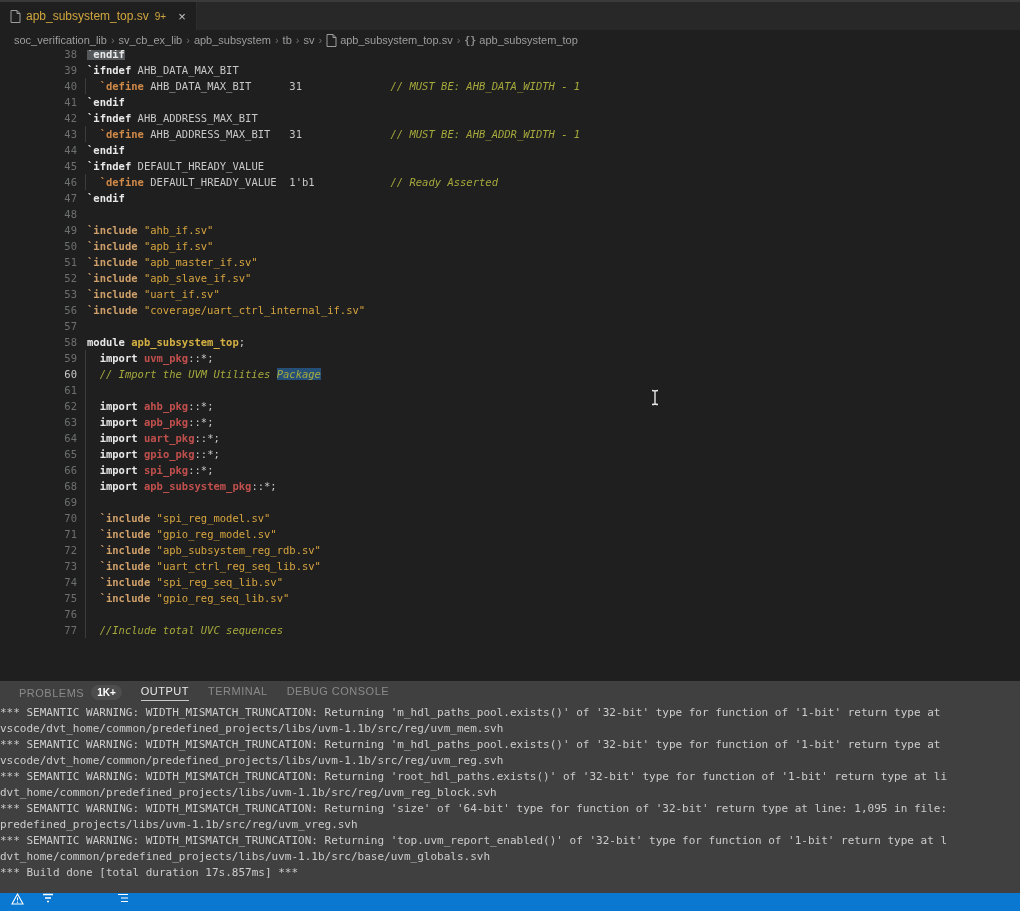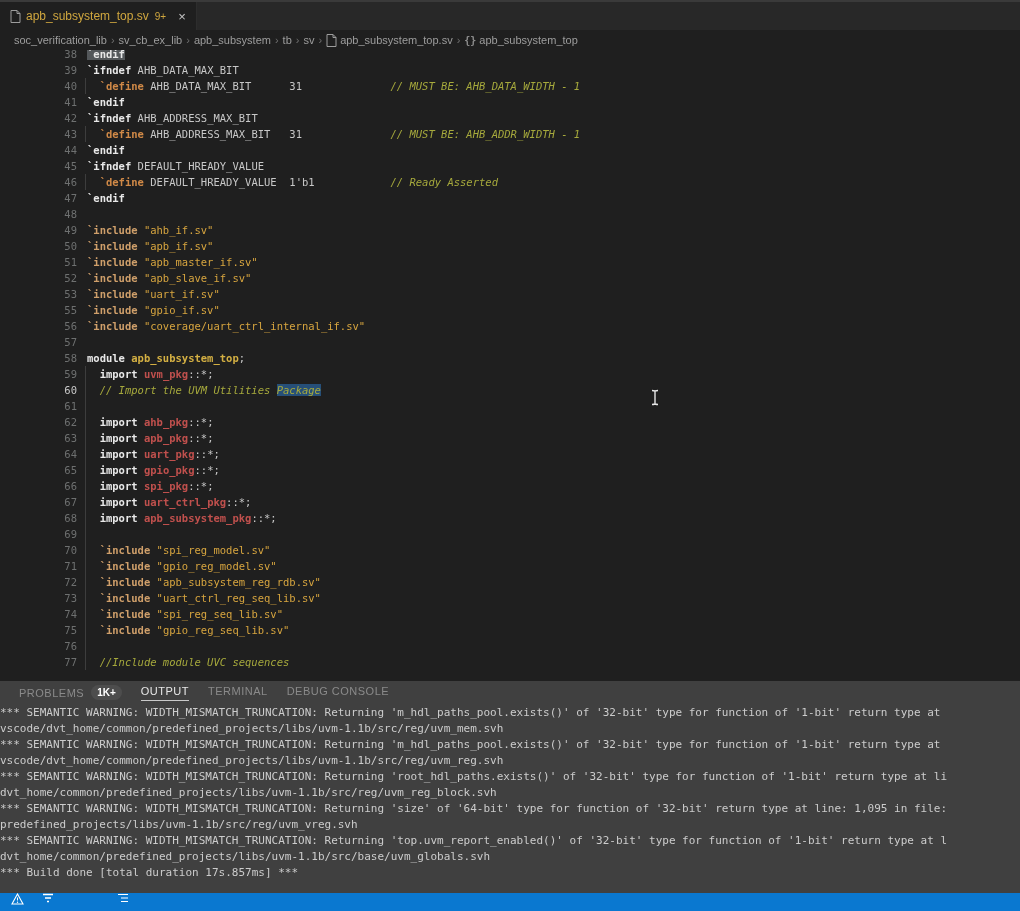--- a/index.html
+++ b/index.html
@@ -131,43 +131,41 @@
         <div class="line"><div class="ln">44</div><div class="code"><span class="tk-kw">`endif</span></div></div>
         <div class="line"><div class="ln">45</div><div class="code"><span class="tk-kw">`ifndef</span><span class="tk-pln"> </span><span class="tk-id">DEFAULT_HREADY_VALUE</span></div></div>
         <div class="line guide"><div class="ln">46</div><div class="code"><span class="tk-pln">  </span><span class="tk-def">`define</span><span class="tk-pln"> </span><span class="tk-id">DEFAULT_HREADY_VALUE</span><span class="tk-pln">  1'b1</span><span class="tk-pln">            </span><span class="tk-cmt">// Ready Asserted</span></div></div>
         <div class="line"><div class="ln">47</div><div class="code"><span class="tk-kw">`endif</span></div></div>
         <div class="line"><div class="ln">48</div><div class="code"></div></div>
         <div class="line"><div class="ln">49</div><div class="code"><span class="tk-inc">`include</span><span class="tk-pln"> </span><span class="tk-str">"ahb_if.sv"</span></div></div>
         <div class="line"><div class="ln">50</div><div class="code"><span class="tk-inc">`include</span><span class="tk-pln"> </span><span class="tk-str">"apb_if.sv"</span></div></div>
         <div class="line"><div class="ln">51</div><div class="code"><span class="tk-inc">`include</span><span class="tk-pln"> </span><span class="tk-str">"apb_master_if.sv"</span></div></div>
         <div class="line"><div class="ln">52</div><div class="code"><span class="tk-inc">`include</span><span class="tk-pln"> </span><span class="tk-str">"apb_slave_if.sv"</span></div></div>
         <div class="line"><div class="ln">53</div><div class="code"><span class="tk-inc">`include</span><span class="tk-pln"> </span><span class="tk-str">"uart_if.sv"</span></div></div>
-        <div class="line"><div class="ln">55</div><div class="code"><span class="tk-inc">`include</span><span class="tk-pln"> </span><span class="tk-str">"gpio_if.sv"</span></div></div>
         <div class="line"><div class="ln">56</div><div class="code"><span class="tk-inc">`include</span><span class="tk-pln"> </span><span class="tk-str">"coverage/uart_ctrl_internal_if.sv"</span></div></div>
         <div class="line"><div class="ln">57</div><div class="code"></div></div>
         <div class="line"><div class="ln">58</div><div class="code"><span class="tk-kw">module</span><span class="tk-pln"> </span><span class="tk-mod">apb_subsystem_top</span><span class="tk-pln">;</span></div></div>
         <div class="line guide"><div class="ln">59</div><div class="code"><span class="tk-pln">  </span><span class="tk-kw">import</span><span class="tk-pln"> </span><span class="tk-pkg">uvm_pkg</span><span class="tk-pln">::*;</span></div></div>
         <div class="line guide"><div class="ln active">60</div><div class="code"><span class="tk-pln">  </span><span class="tk-cmt">// Import the UVM Utilities </span><span class="tk-cmt bg-sel">Package</span></div></div>
         <div class="line guide"><div class="ln">61</div><div class="code"></div></div>
         <div class="line guide"><div class="ln">62</div><div class="code"><span class="tk-pln">  </span><span class="tk-kw">import</span><span class="tk-pln"> </span><span class="tk-pkg">ahb_pkg</span><span class="tk-pln">::*;</span></div></div>
         <div class="line guide"><div class="ln">63</div><div class="code"><span class="tk-pln">  </span><span class="tk-kw">import</span><span class="tk-pln"> </span><span class="tk-pkg">apb_pkg</span><span class="tk-pln">::*;</span></div></div>
         <div class="line guide"><div class="ln">64</div><div class="code"><span class="tk-pln">  </span><span class="tk-kw">import</span><span class="tk-pln"> </span><span class="tk-pkg">uart_pkg</span><span class="tk-pln">::*;</span></div></div>
         <div class="line guide"><div class="ln">65</div><div class="code"><span class="tk-pln">  </span><span class="tk-kw">import</span><span class="tk-pln"> </span><span class="tk-pkg">gpio_pkg</span><span class="tk-pln">::*;</span></div></div>
         <div class="line guide"><div class="ln">66</div><div class="code"><span class="tk-pln">  </span><span class="tk-kw">import</span><span class="tk-pln"> </span><span class="tk-pkg">spi_pkg</span><span class="tk-pln">::*;</span></div></div>
-        <div class="line guide"><div class="ln">67</div><div class="code"><span class="tk-pln">  </span><span class="tk-kw">import</span><span class="tk-pln"> </span><span class="tk-pkg">uart_ctrl_pkg</span><span class="tk-pln">::*;</span></div></div>
         <div class="line guide"><div class="ln">68</div><div class="code"><span class="tk-pln">  </span><span class="tk-kw">import</span><span class="tk-pln"> </span><span class="tk-pkg">apb_subsystem_pkg</span><span class="tk-pln">::*;</span></div></div>
         <div class="line guide"><div class="ln">69</div><div class="code"></div></div>
         <div class="line guide"><div class="ln">70</div><div class="code"><span class="tk-pln">  </span><span class="tk-inc">`include</span><span class="tk-pln"> </span><span class="tk-str">"spi_reg_model.sv"</span></div></div>
         <div class="line guide"><div class="ln">71</div><div class="code"><span class="tk-pln">  </span><span class="tk-inc">`include</span><span class="tk-pln"> </span><span class="tk-str">"gpio_reg_model.sv"</span></div></div>
         <div class="line guide"><div class="ln">72</div><div class="code"><span class="tk-pln">  </span><span class="tk-inc">`include</span><span class="tk-pln"> </span><span class="tk-str">"apb_subsystem_reg_rdb.sv"</span></div></div>
         <div class="line guide"><div class="ln">73</div><div class="code"><span class="tk-pln">  </span><span class="tk-inc">`include</span><span class="tk-pln"> </span><span class="tk-str">"uart_ctrl_reg_seq_lib.sv"</span></div></div>
         <div class="line guide"><div class="ln">74</div><div class="code"><span class="tk-pln">  </span><span class="tk-inc">`include</span><span class="tk-pln"> </span><span class="tk-str">"spi_reg_seq_lib.sv"</span></div></div>
         <div class="line guide"><div class="ln">75</div><div class="code"><span class="tk-pln">  </span><span class="tk-inc">`include</span><span class="tk-pln"> </span><span class="tk-str">"gpio_reg_seq_lib.sv"</span></div></div>
         <div class="line guide"><div class="ln">76</div><div class="code"></div></div>
-        <div class="line guide"><div class="ln">77</div><div class="code"><span class="tk-pln">  </span><span class="tk-cmt">//Include module UVC sequences</span></div></div>
+        <div class="line guide"><div class="ln">77</div><div class="code"><span class="tk-pln">  </span><span class="tk-cmt">//Include total UVC sequences</span></div></div>
       </div>
   </div>
 
   <div class="panel">
     <div class="panel-tabs">
       <div class="panel-tab">
         <span>PROBLEMS</span>
         <span class="panel-badge">1K+</span>
       </div>
       <div class="panel-tab active">

